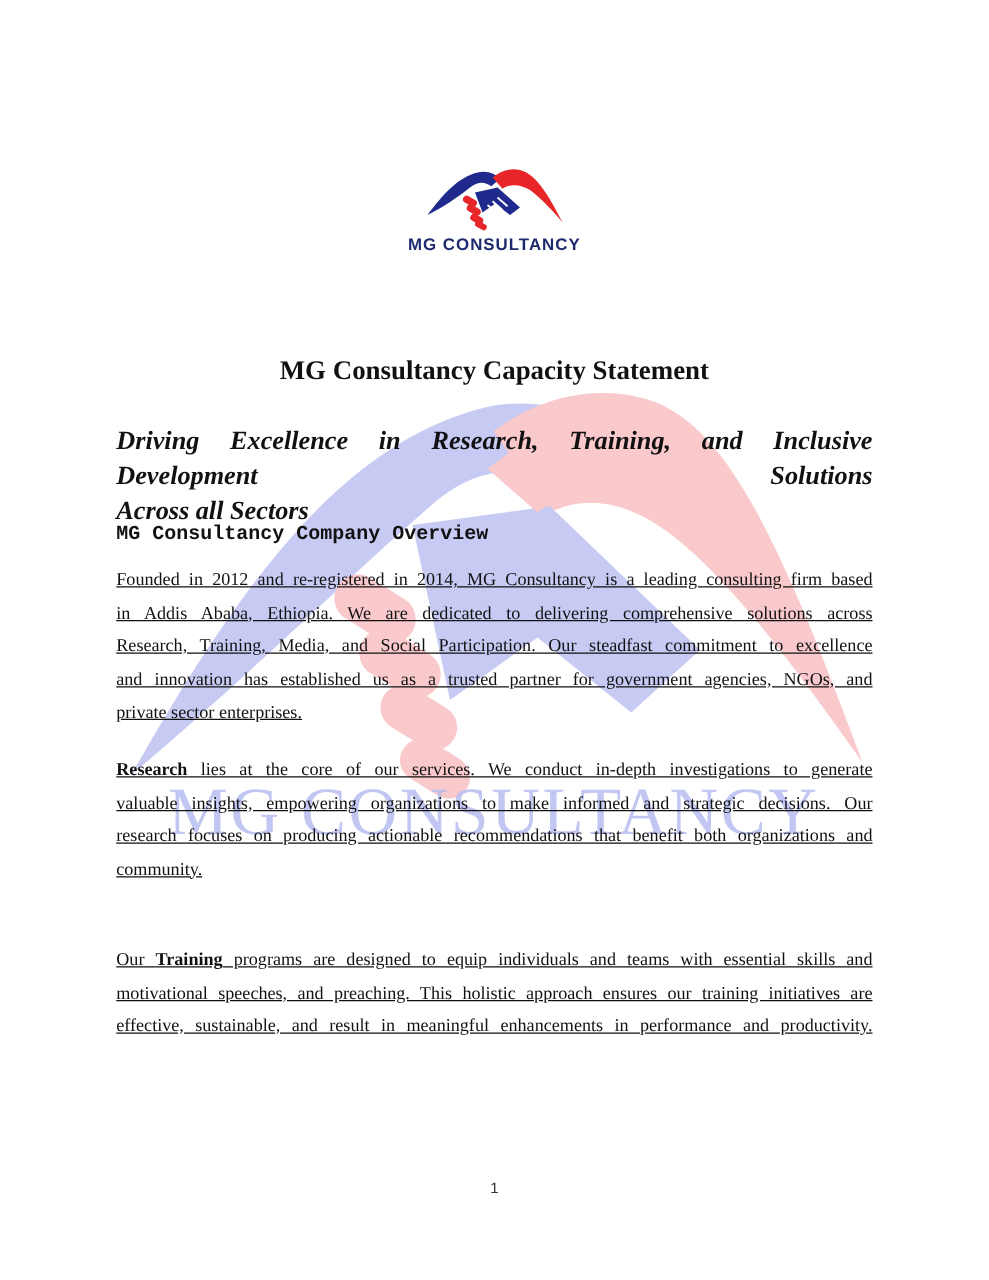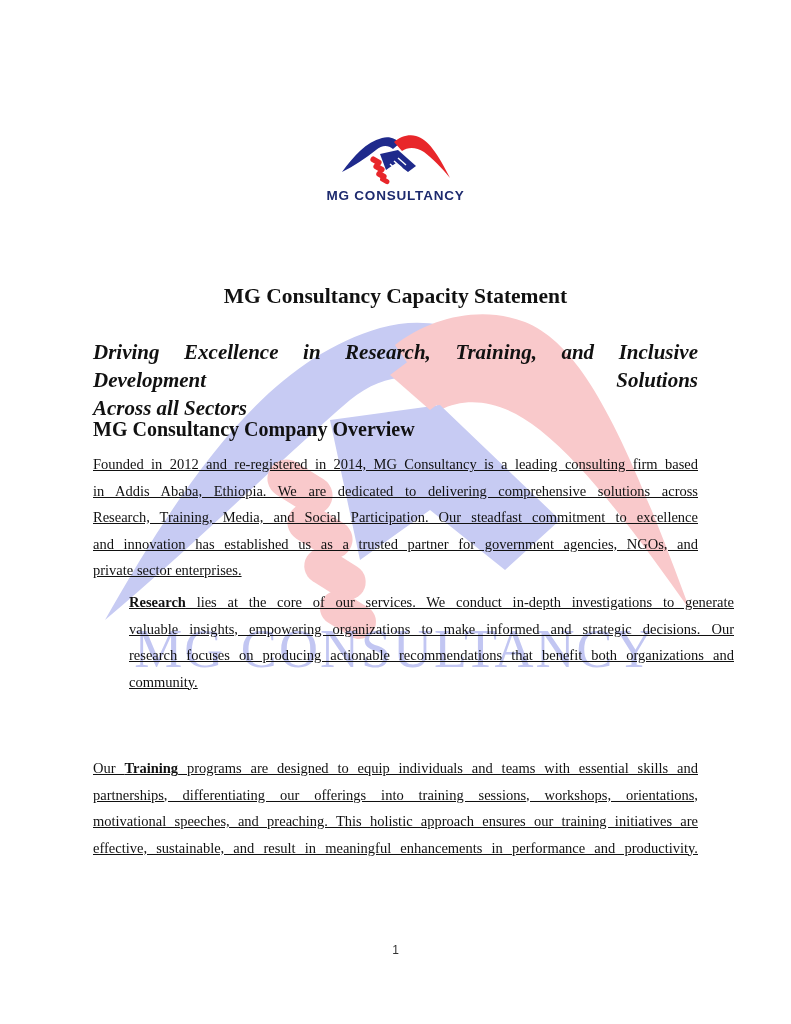--- a/index.html
+++ b/index.html
@@ -11,27 +11,27 @@
 
   .logo { position: absolute; left: 0; top: 128px; width: 791px; text-align: center; z-index: 1; }
   .logo svg { display: block; margin: 0 auto; }
   .logo-text { font-family: "Liberation Sans", sans-serif; font-weight: bold; font-size: 13.5px; letter-spacing: 0.8px; color: #1d2a6e; margin-top: 2px; }
 
   .content { position: absolute; left: 93px; top: 0; width: 605px; z-index: 1; }
   .title { position: absolute; left: 0; top: 284px; width: 605px; text-align: center; font-weight: bold; font-size: 21.5px; }
   .subtitle { position: absolute; left: 0; top: 338px; width: 605px; font-weight: bold; font-style: italic; font-size: 21px; line-height: 28px; text-align: justify; text-align-last: left; }
   .subtitle .line { display: block; text-align: justify; text-align-last: justify; }
   .subtitle .line.last { text-align-last: left; }
-  .heading { position: absolute; left: 0; top: 418px; font-weight: bold; font-size: 20px; }
+  .heading { position: absolute; left: 0; top: 418px; font-weight: bold; font-size: 16px; font-family: Liberation Mono, monospace; }
   .para { position: absolute; left: 0; width: 605px; font-size: 14.5px; line-height: 26.5px; }
   .para .line { display: block; text-align: justify; text-align-last: justify; white-space: nowrap; text-decoration: underline; }
   .para .line.last { text-align-last: left; }
   .para b { font-weight: bold; }
   .p1 { top: 451px; }
-  .p2 { top: 589px; margin-left: 36px; }
+  .p2 { top: 603px; }
   .p3 { top: 755px; }
   .page-num { position: absolute; left: 0; top: 943px; width: 791px; text-align: center; font-family: "Liberation Sans", sans-serif; font-size: 12px; color: #333; z-index: 1; }
 </style>
 </head>
 <body>
 
 <div class="page">
 
   <div class="watermark">
     <svg width="791" height="1024" viewBox="0 0 791 1024">
@@ -95,20 +95,19 @@
 
     <div class="para p2">
       <span class="line"><b>Research</b><span> lies at the core of our services. We conduct in-depth investigations to generate</span></span>
       <span class="line">valuable insights, empowering organizations to make informed and strategic decisions. Our</span>
       <span class="line">research focuses on producing actionable recommendations that benefit both organizations and</span>
       <span class="line last">community.</span>
     </div>
 
     <div class="para p3">
       <span class="line"><span>Our </span><b>Training</b><span> programs are designed to equip individuals and teams with essential skills and</span></span>
-      <span class="line">partnerships, differentiating our offerings into training sessions, workshops, orientations,</span>
       <span class="line">motivational speeches, and preaching. This holistic approach ensures our training initiatives are</span>
       <span class="line">effective, sustainable, and result in meaningful enhancements in performance and productivity.</span>
     </div>
   </div>
 
   <div class="page-num">1</div>
 </div>
 
 </body></html>

